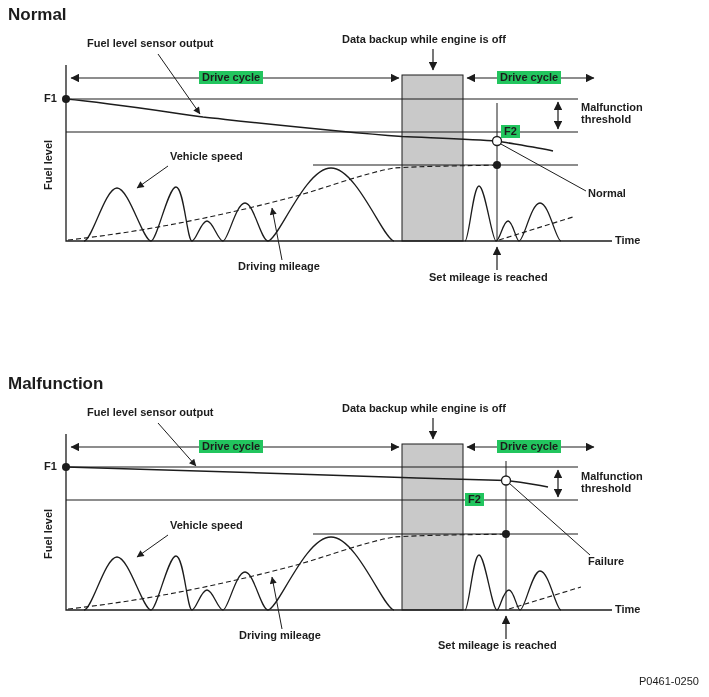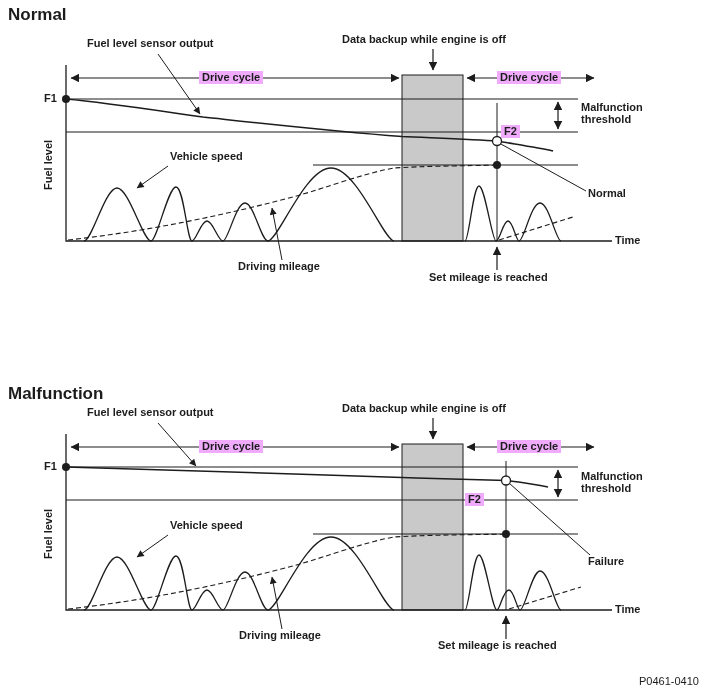--- a/index.html
+++ b/index.html
@@ -2,21 +2,21 @@
 <html style="--line-color: #1c1c1c; --band-fill: #c9c9c9;"><head>
 <meta charset="utf-8">
 <style>
   html,body{margin:0;padding:0;background:#fff;}
   #figure{position:relative;width:708px;height:697px;background:#fff;overflow:hidden;
           font-family:"Liberation Sans",sans-serif;}
   #art{position:absolute;left:0;top:0;}
   .lbl{position:absolute;font:bold 11px "Liberation Sans",sans-serif;color:var(--line-color);
        white-space:nowrap;line-height:13px;}
   .title{font:bold 17px "Liberation Sans",sans-serif;line-height:18px;}
-  .bg{background:#f0abfc;padding:0 3px;}
+  .bg{background:#22c55e;padding:0 3px;}
   .wrap{white-space:normal;width:82px;line-height:12px;}
   .vlabel{transform-origin:0 0;transform:rotate(-90deg);}
   .code{font:11px "Liberation Sans",sans-serif;}
   svg path, svg line, svg circle, svg rect{vector-effect:none;}
 </style>
 </head>
 <body>
 
 <div id="figure">
 
@@ -88,29 +88,29 @@
   <div class="lbl" style="left:44px;top:92px">F1</div>
   <div class="lbl bg" style="left:501px;top:125px">F2</div>
   <div class="lbl vlabel" style="left:42px;top:190px">Fuel level</div>
   <div class="lbl wrap" style="left:581px;top:101px">Malfunction threshold</div>
   <div class="lbl" style="left:170px;top:150px">Vehicle speed</div>
   <div class="lbl" style="left:238px;top:260px">Driving mileage</div>
   <div class="lbl" style="left:429px;top:271px">Set mileage is reached</div>
   <div class="lbl" style="left:615px;top:234px">Time</div>
   <div class="lbl" style="left:588px;top:187px">Normal</div>
 
-  <div class="lbl title" style="left:8px;top:385px">Malfunction</div>
+  <div class="lbl title" style="left:8px;top:375px">Malfunction</div>
   <div class="lbl" style="left:87px;top:406px">Fuel level sensor output</div>
   <div class="lbl" style="left:342px;top:402px">Data backup while engine is off</div>
   <div class="lbl bg" style="left:199px;top:440px">Drive cycle</div>
   <div class="lbl bg" style="left:497px;top:440px">Drive cycle</div>
   <div class="lbl" style="left:44px;top:460px">F1</div>
   <div class="lbl bg" style="left:465px;top:493px">F2</div>
   <div class="lbl vlabel" style="left:42px;top:559px">Fuel level</div>
   <div class="lbl wrap" style="left:581px;top:470px">Malfunction threshold</div>
   <div class="lbl" style="left:170px;top:519px">Vehicle speed</div>
   <div class="lbl" style="left:239px;top:629px">Driving mileage</div>
   <div class="lbl" style="left:438px;top:639px">Set mileage is reached</div>
   <div class="lbl" style="left:615px;top:603px">Time</div>
   <div class="lbl" style="left:588px;top:555px">Failure</div>
 
-  <div class="lbl code" style="left:639px;top:675px">P0461-0410</div>
+  <div class="lbl code" style="left:639px;top:675px">P0461-0250</div>
 </div>
 
 </body></html>

